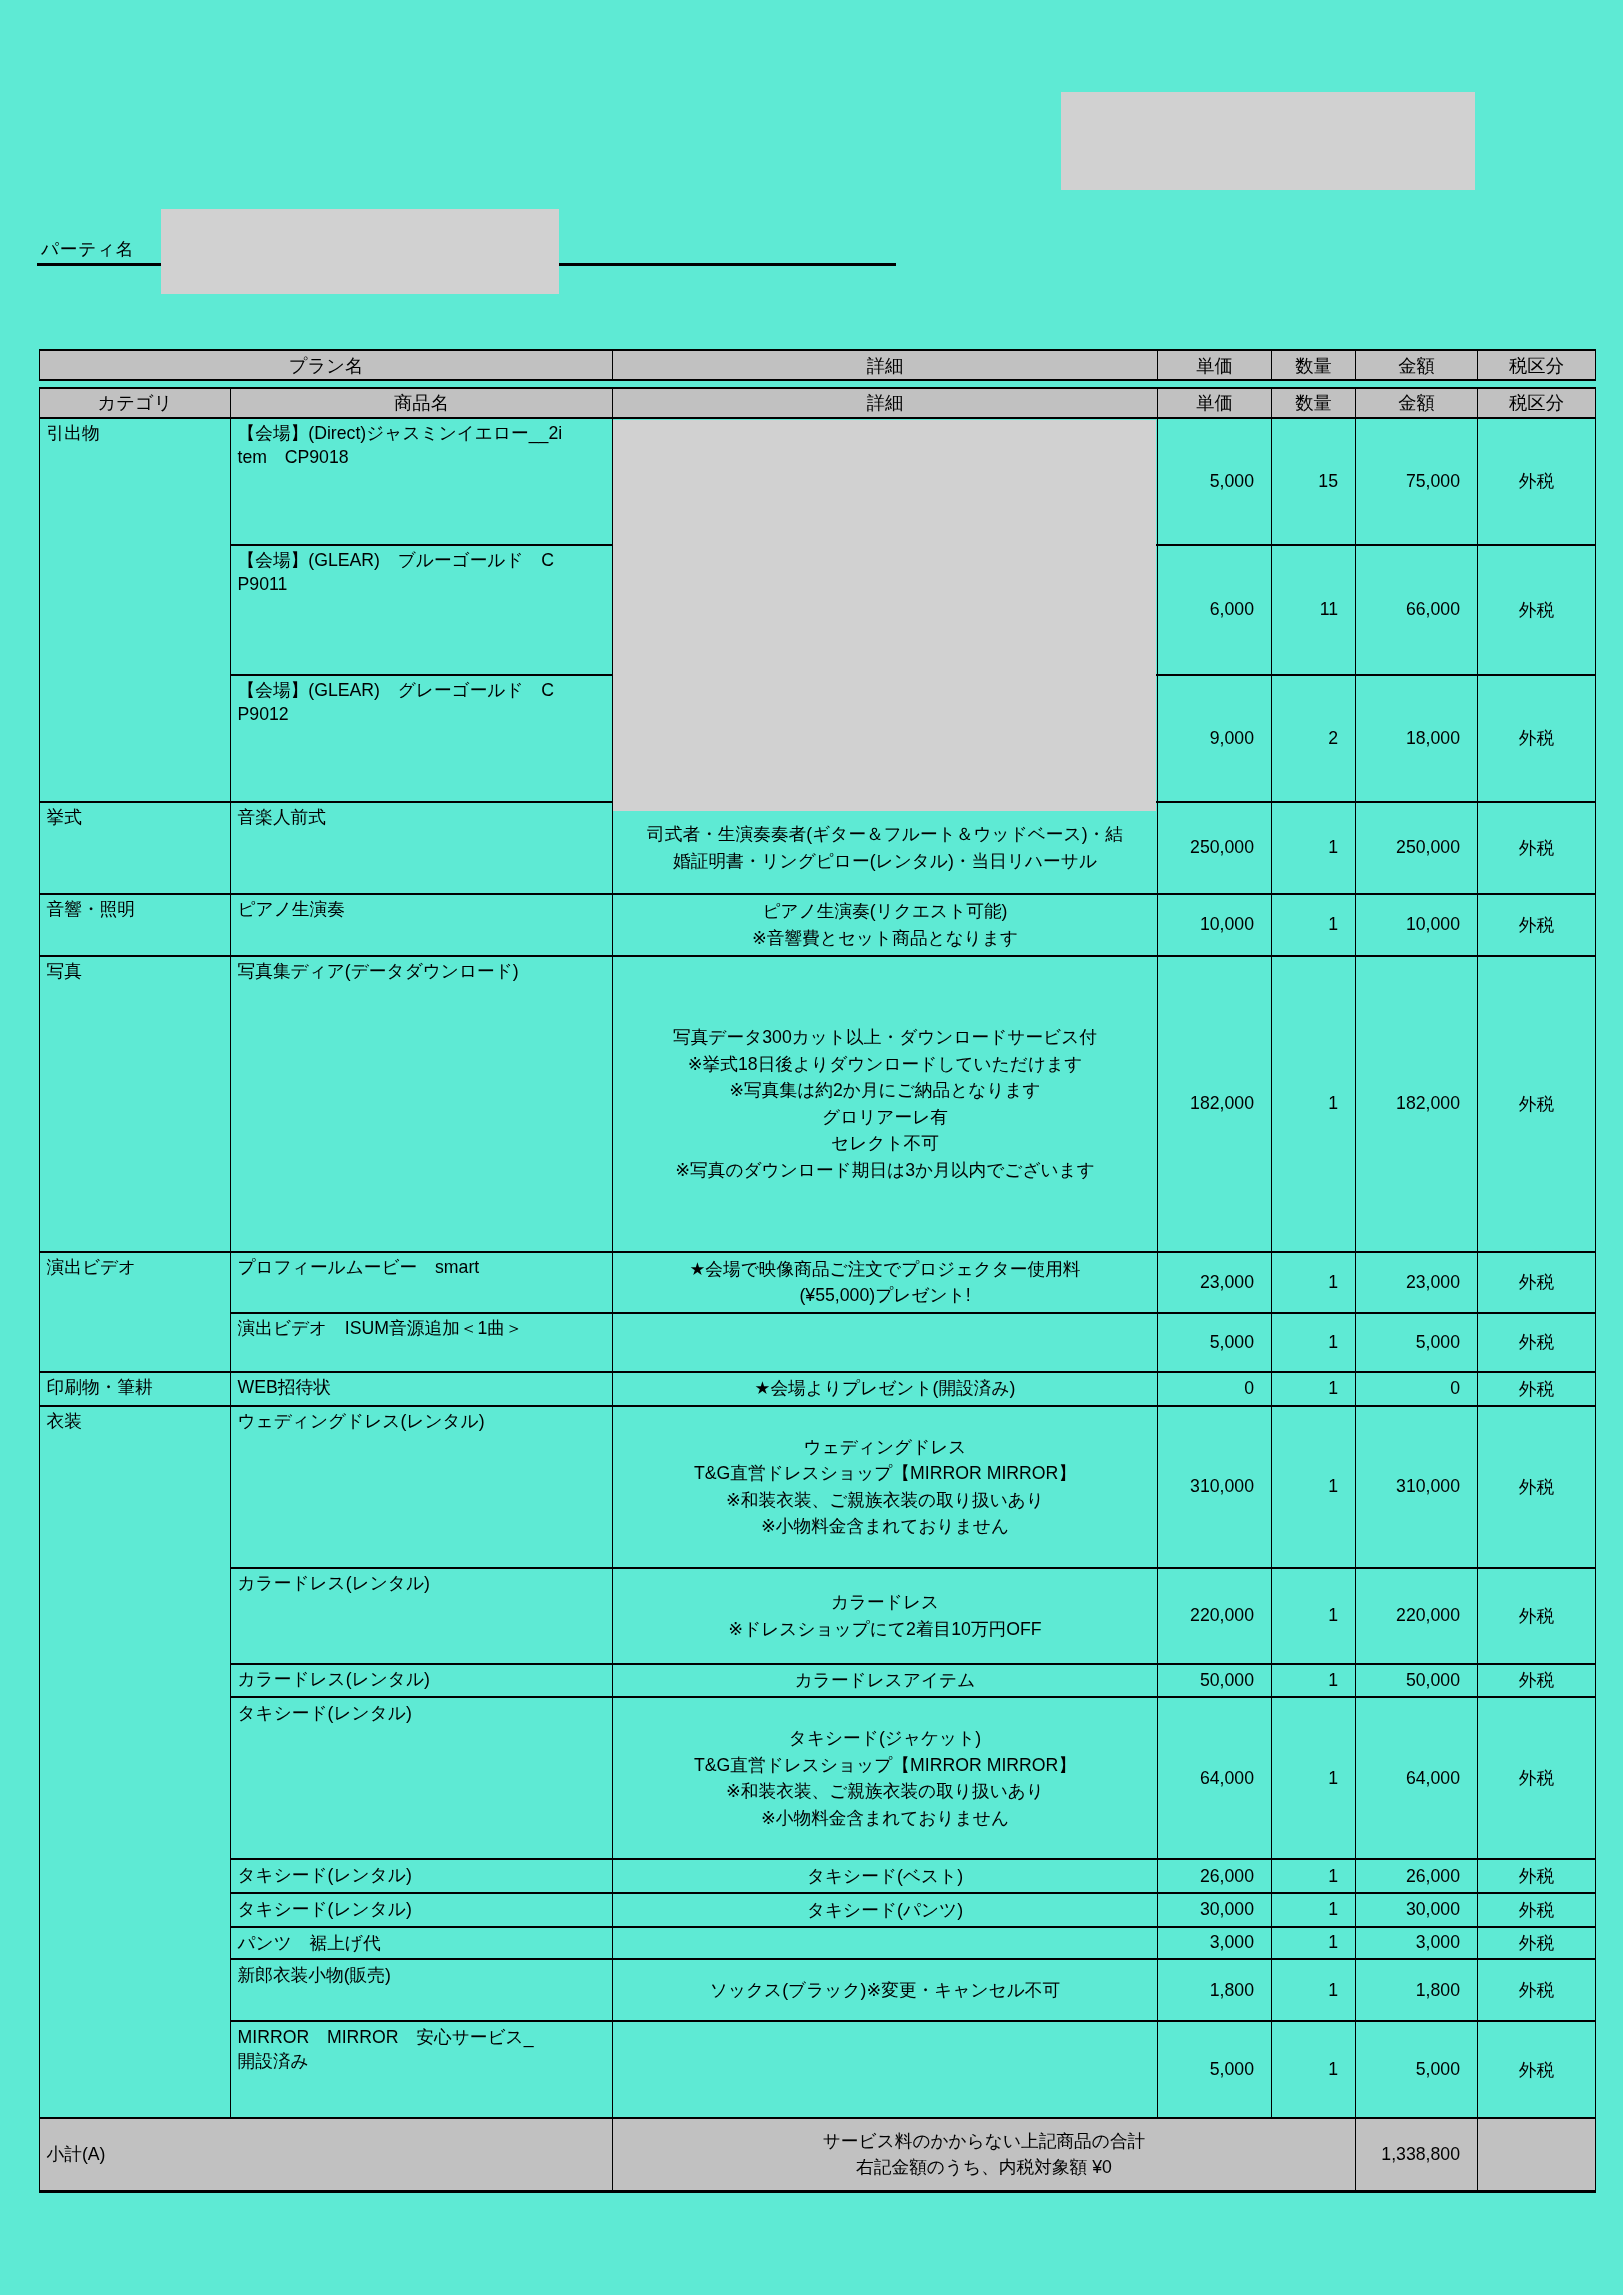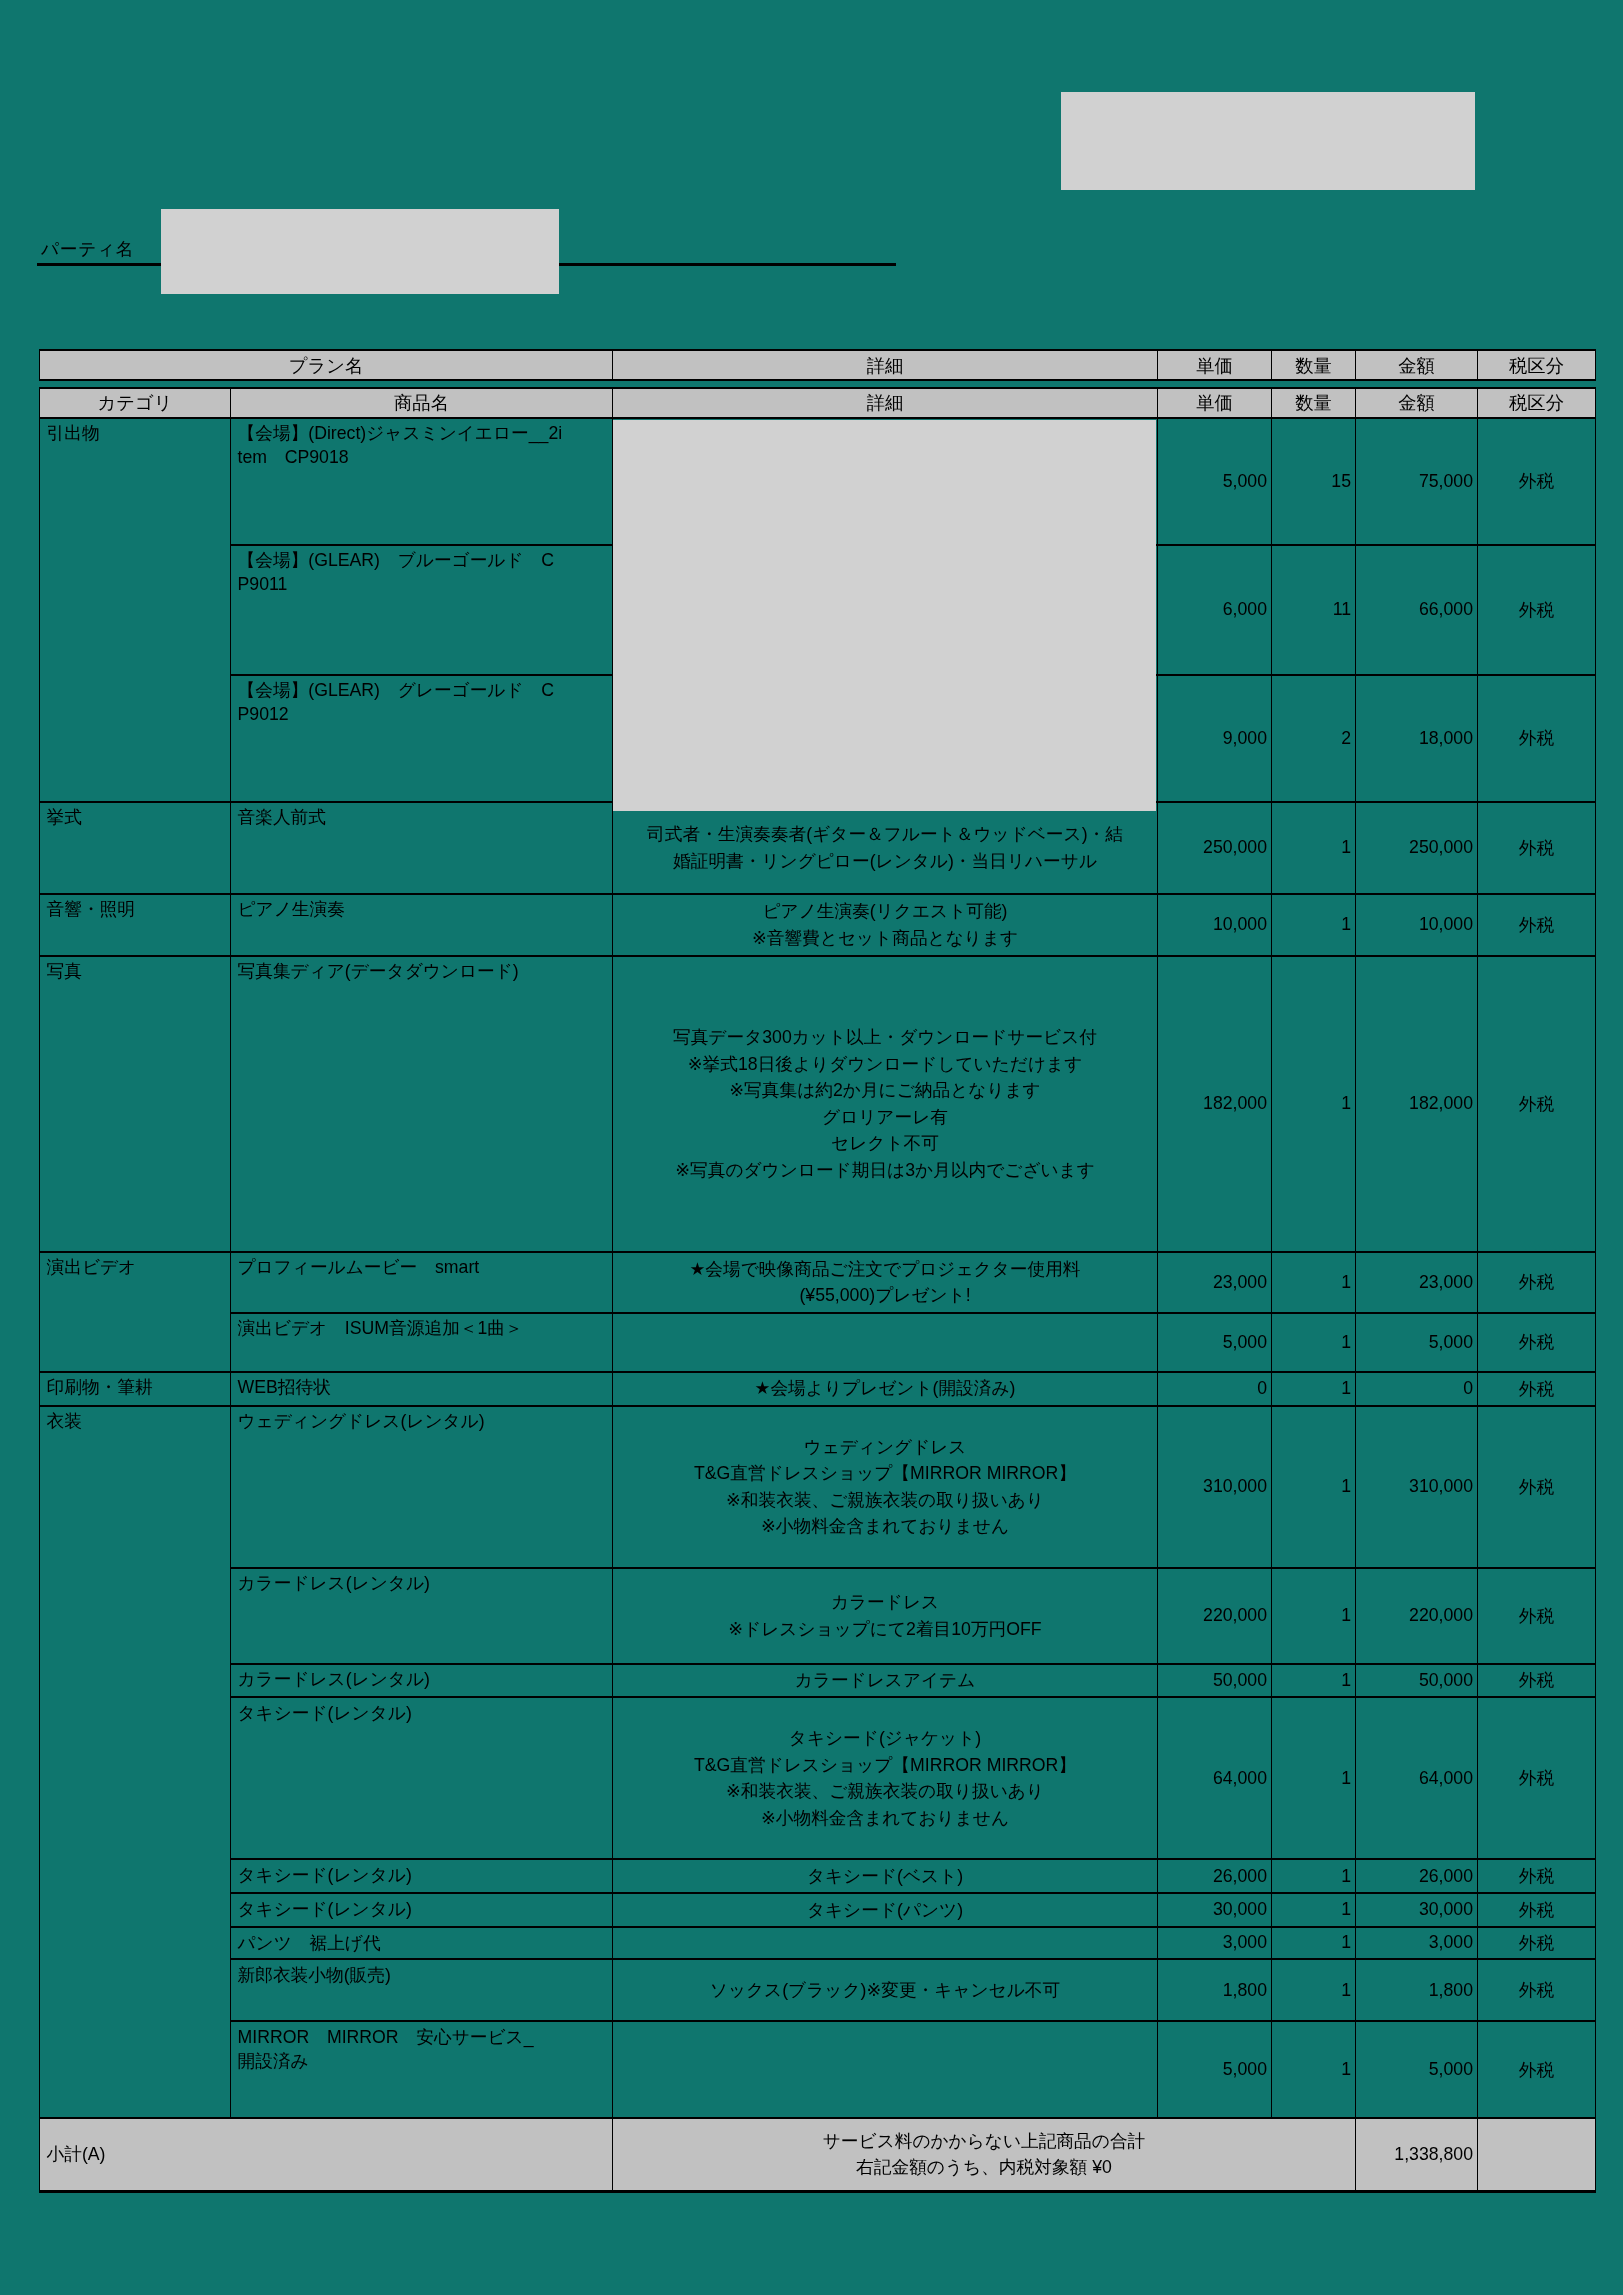--- a/index.html
+++ b/index.html
@@ -1,20 +1,20 @@
 <!DOCTYPE html>
 <html lang="ja" style="font-size:10.5px"><head>
 <meta charset="utf-8">
 <style>
   html,body{margin:0;padding:0;background:#ffffff;}
   .page{
     position:relative;
     width:1623px;
     height:2295px;
-    background:#0f766e;
+    background:#5eead4;
     font-family:"Liberation Sans","DejaVu Sans",sans-serif;
     color:#000;
     overflow:hidden;
   }
   
   .party-label{
     position:absolute;left:41px;top:237px;
     font-size:17.7px;letter-spacing:0.7px;
   }
   .party-line{
@@ -62,21 +62,21 @@
   tr.item > td{border-top:2px solid #000;}
   td.cat,td.name{
     text-align:left;vertical-align:top;
     white-space:pre-line;word-break:break-all;line-height:1.35;
     padding-top:3.9px;
   }
   td.detail{
     text-align:center;vertical-align:middle;
     white-space:pre-line;line-height:1.5;
   }
-  td.num{text-align:right;vertical-align:middle;padding-right:4px;}
+  td.num{text-align:right;vertical-align:middle;padding-right:17px;}
   td.tax{text-align:center;vertical-align:middle;}
   tr.subtotal > td{
     background:#c1c1c1;
     border-top:2px solid #000;
     border-bottom:3.3px solid #000;
   }
   tr.subtotal td.label{vertical-align:middle;padding-left:6.5px;}
 </style>
 </head>
 <body>

